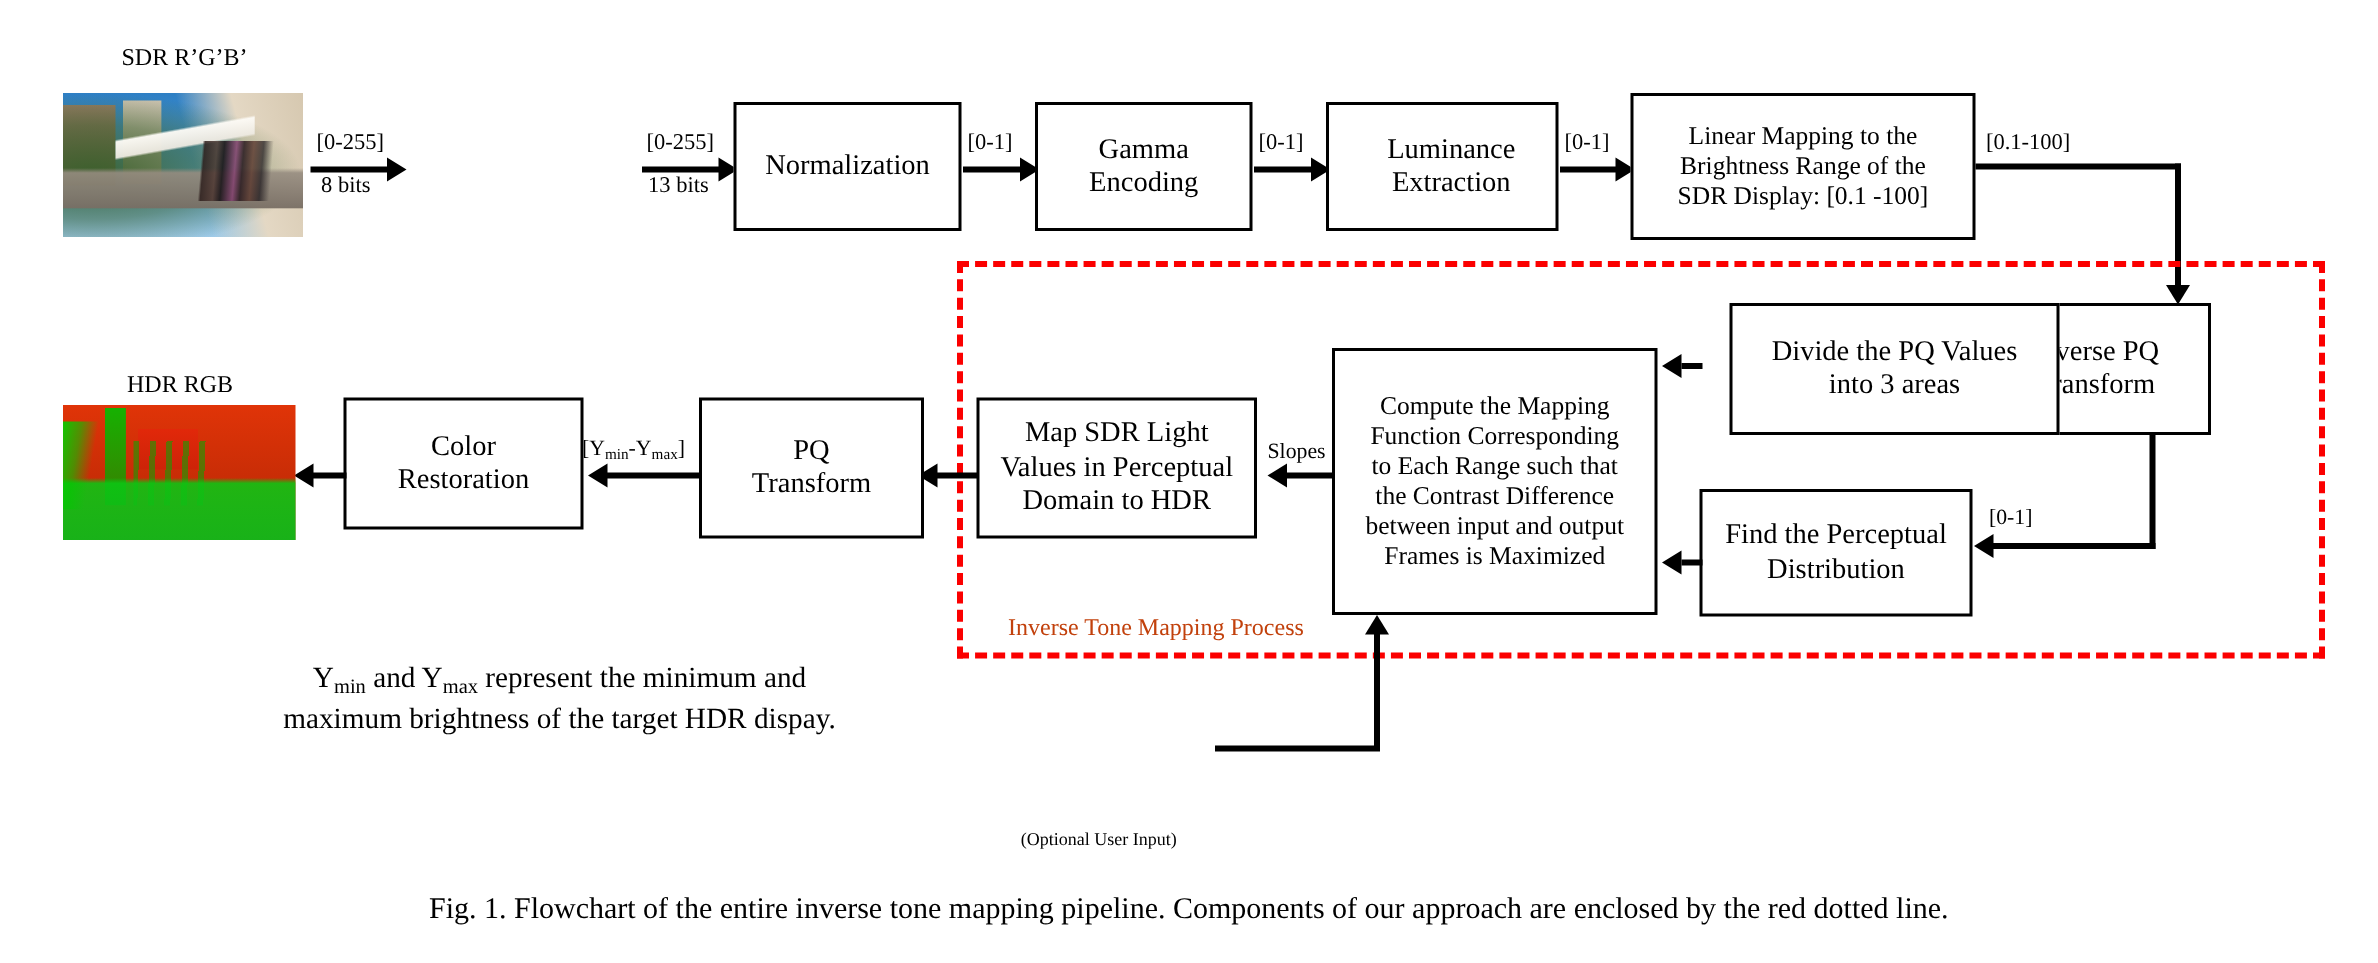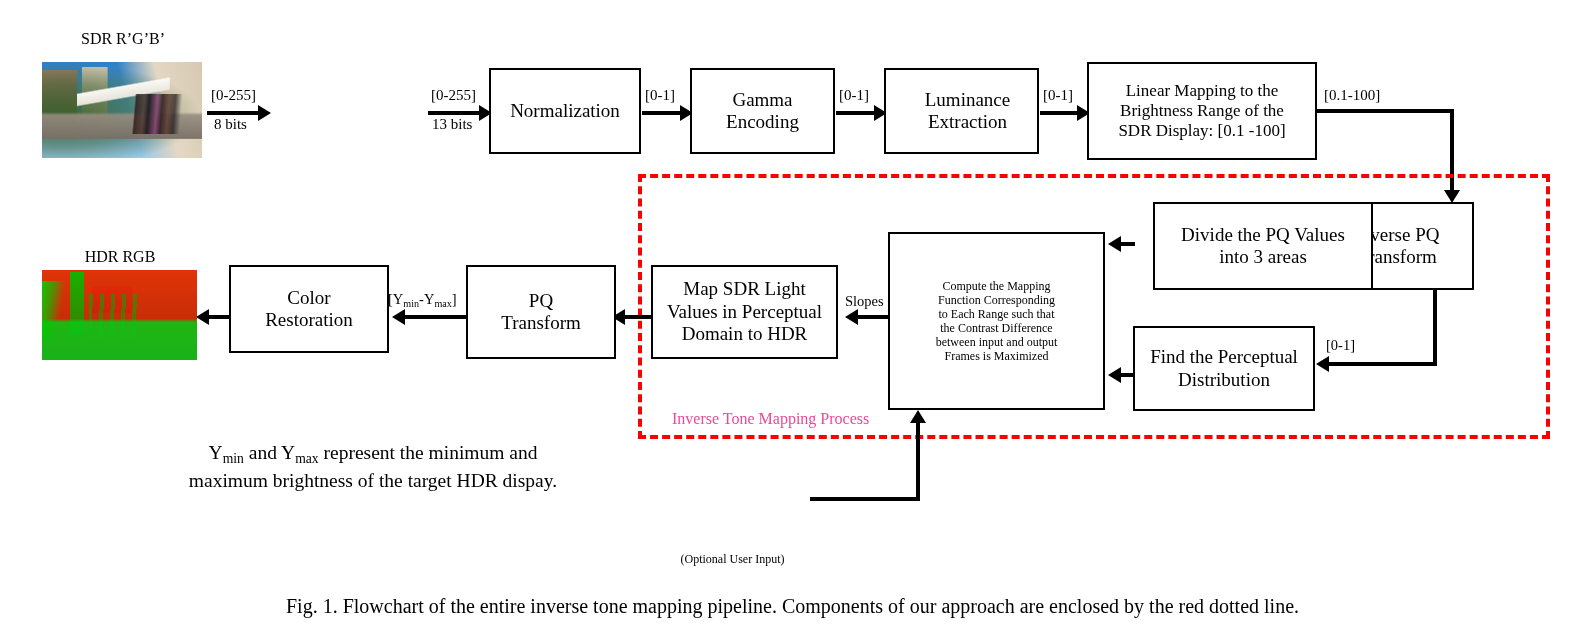--- a/index.html
+++ b/index.html
@@ -82,21 +82,21 @@
   
   #red-region {
     position: absolute;
     box-sizing: border-box;
     border: 4px dashed #fb0000;
     background: transparent;
     pointer-events: none;
   }
   #red-region-label {
     position: absolute;
-    color: #ec4899;
+    color: #c2410c;
     font-size: 16px;
     white-space: nowrap;
   }
 
   
   .thumb {
     position: absolute;
     border: 0;
     overflow: hidden;
   }
@@ -241,21 +241,21 @@
   <div class="elabel small" style="left:1326px; top:338px;">[0-1]</div>
 
   <div class="box" style="left:1133px; top:326px; width:182px; height:85px;">
     <span class="bx-label">Find the Perceptual
 Distribution</span>
   </div>
 
   <div class="hline" style="left:1121px; top:373px; width:14px;"></div>
   <div class="arrow-l" style="left:1108px; top:367px;"></div>
 
-  <div class="box" style="left:888px; top:232px; width:217px; height:178px; font-size:12px;">
+  <div class="box" style="left:888px; top:232px; width:217px; height:178px; font-size:17px;">
     <span class="bx-label">Compute the Mapping
 Function Corresponding
 to Each Range such that
 the Contrast Difference
 between input and output
 Frames is Maximized</span>
   </div>
 
   <div class="hline" style="left:851px; top:315px; width:38px;"></div>
   <div class="arrow-l" style="left:845px; top:309px;"></div>

